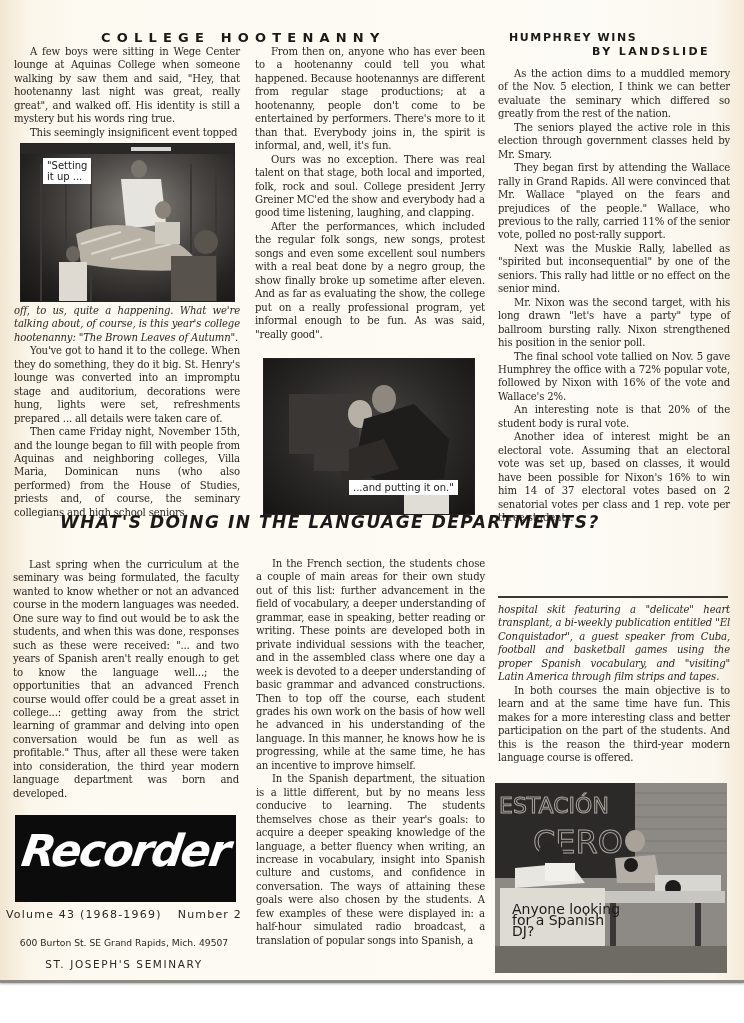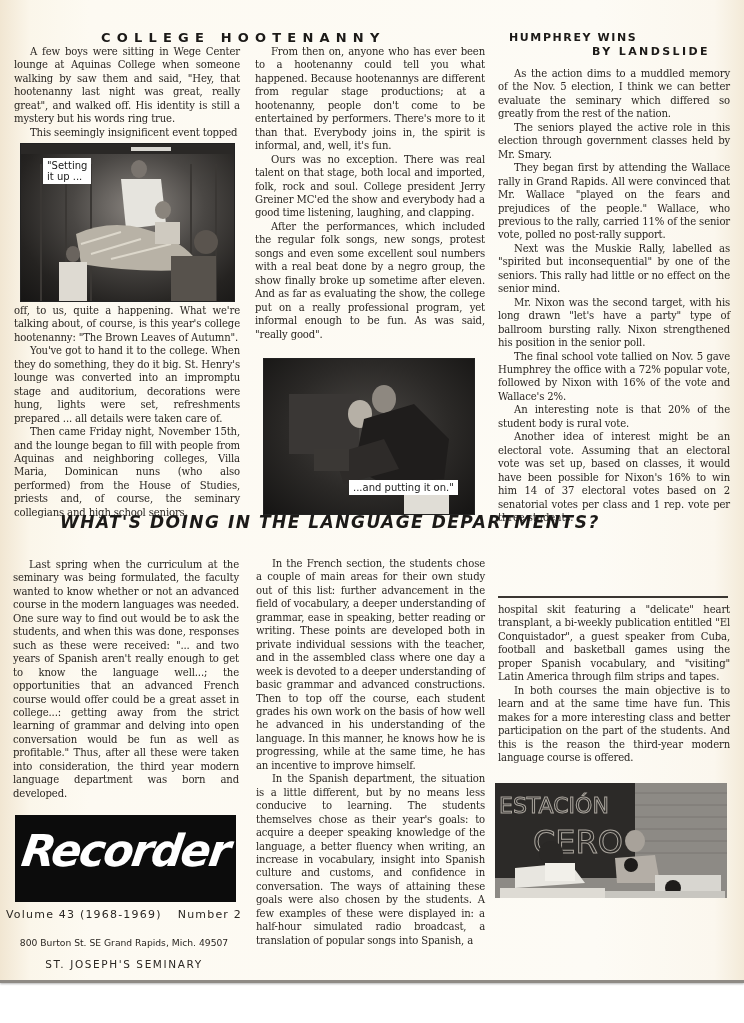--- a/index.html
+++ b/index.html
@@ -13,21 +13,21 @@
   .headline {
     position: absolute; font-family: "DejaVu Sans", sans-serif; font-weight: bold;
     color: #1c1a18; white-space: nowrap;
   }
   .col {
     position: absolute; font-family: "DejaVu Serif", serif; color: #2a2622;
     font-size: 10.1px; line-height: 13.45px; text-align: justify;
     letter-spacing: -0.15px;
   }
   .col p { margin: 0; text-indent: 16px; }
-  .col p.noindent { text-indent: 0; }
+  .col p.noindent { text-indent: 0; font-style: italic; }
   .photo {
     position: absolute; overflow: hidden; border: 1px solid #222;
   }
   .caption {
     position: absolute; background: #ffffff; color: #1a1a1a;
     font-family: "DejaVu Sans", sans-serif; font-size: 9.5px; line-height: 11px;
     padding: 2px 4px; white-space: pre-line;
   }
   .rule { position: absolute; height: 1px; background: #3a3632; }
   .masthead { position: absolute; background: #0c0c0c; }
@@ -127,21 +127,21 @@
   <div class="col" style="left:256px; top:557px; width:229px;">
     <p>In the French section, the students chose a couple of main areas for their own study out of this list: further advancement in the field of vocabulary, a deeper understanding of grammar, ease in speaking, better reading or writing. These points are developed both in private individual sessions with the teacher, and in the assembled class where one day a week is devoted to a deeper understanding of basic grammar and advanced constructions. Then to top off the course, each student grades his own work on the basis of how well he advanced in his understanding of the language. In this manner, he knows how he is progressing, while at the same time, he has an incentive to improve himself.</p>
     <p>In the Spanish department, the situation is a little different, but by no means less conducive to learning. The students themselves chose as their year's goals: to acquire a deeper speaking knowledge of the language, a better fluency when writing, an increase in vocabulary, insight into Spanish culture and customs, and confidence in conversation. The ways of attaining these goals were also chosen by the students. A few examples of these were displayed in: a half-hour simulated radio broadcast, a translation of popular songs into Spanish, a</p>
   </div>
 
   <div class="col" style="left:498px; top:603px; width:232px;">
     <p class="noindent">hospital skit featuring a "delicate" heart transplant, a bi-weekly publication entitled "El Conquistador", a guest speaker from Cuba, football and basketball games using the proper Spanish vocabulary, and "visiting" Latin America through film strips and tapes.</p>
     <p>In both courses the main objective is to learn and at the same time have fun. This makes for a more interesting class and better participation on the part of the students. And this is the reason the third-year modern language course is offered.</p>
   </div>
 
-  <div class="photo" style="left:495px; top:783px; width:232px; height:115px; border:none; background:#6e6a64;">
+  <div class="photo" style="left:495px; top:783px; width:232px; height:190px; border:none; background:#6e6a64;">
     <svg width="232" height="163" style="position:absolute;left:0;top:0;">
       <rect x="0" y="0" width="232" height="163" fill="#8d8a85"></rect>
       <g stroke="#7a7772" stroke-width="1">
         <line x1="140" y1="10" x2="232" y2="10"></line>
           <line x1="140" y1="22" x2="232" y2="22"></line>
         <line x1="140" y1="34" x2="232" y2="34"></line>
           <line x1="140" y1="46" x2="232" y2="46"></line>
         <line x1="140" y1="58" x2="232" y2="58"></line>
           <line x1="140" y1="70" x2="232" y2="70"></line>
       </g>
@@ -167,15 +167,15 @@
   </div>
 
   <div class="masthead" style="left:15px; top:815px; width:221px; height:87px;">
     <div class="masthead-logo">Recorder</div>
   </div>
   <div class="masthead-info" style="left:6px; top:908px; width:236px; font-size:11px; letter-spacing:1.2px; display:flex; justify-content:space-between;">
     <span>Volume 43 (1968-1969)</span>
     <span>Number 2</span>
   </div>
   <div class="masthead-info" style="left:6px; top:922px; width:236px; font-size:10.5px; letter-spacing:1.6px;margin-top:36px;">ST. JOSEPH'S SEMINARY</div>
-  <div class="masthead-info" style="left:4px; top:937px; width:240px; font-size:9.2px; letter-spacing:0px;">800 Burton St. SE  Grand Rapids, Mich. 49507</div>
+  <div class="masthead-info" style="left:4px; top:937px; width:240px; font-size:9.2px; letter-spacing:0px;">600 Burton St. SE  Grand Rapids, Mich. 49507</div>
 
 </div>
 
 </body></html>

